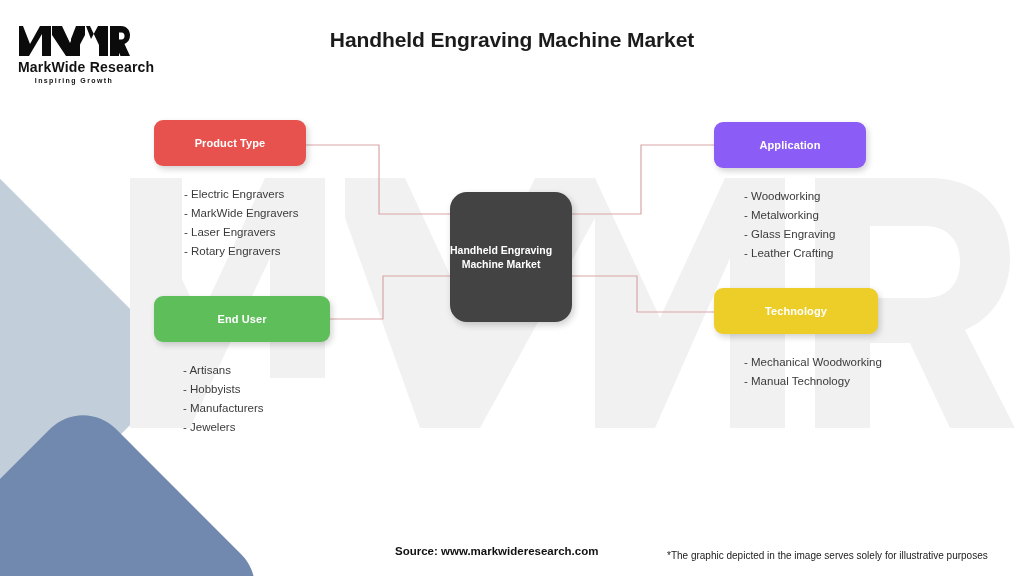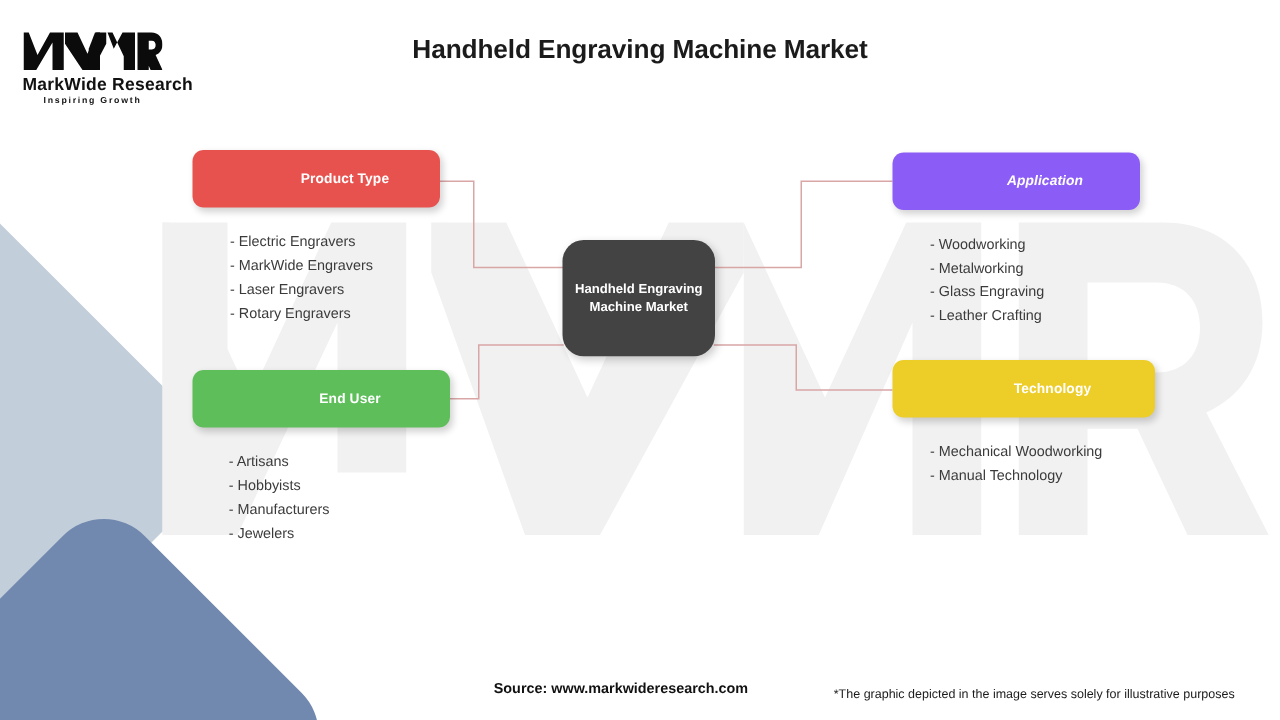--- a/index.html
+++ b/index.html
@@ -103,27 +103,27 @@
     width: 1024px; height: 576px;
     pointer-events: none;
   }
 
   
   #hub {
     position: absolute;
     left: 450px;
     top: 192px;
     width: 122px;
-    height: 93px;
+    height: 130px;
     background: #434343;
     border-radius: 17px;
     box-shadow: 2px 3px 7px rgba(0,0,0,0.20);
     display: flex;
     align-items: center;
-    justify-content: center;
+    justify-content: flex-start;
   }
   #hub-label {
     color: #ffffff;
     font-size: 10.5px;
     font-weight: bold;
     line-height: 1.35;
     text-align: center;
     white-space: pre-line;
   }
 
@@ -132,41 +132,40 @@
   .pill {
     border-radius: 9px;
     box-shadow: 2px 3px 6px rgba(0,0,0,0.18);
     display: flex;
     align-items: center;
     justify-content: center;
     color: #ffffff;
     font-size: 11px;
     font-weight: bold;
     letter-spacing: 0.1px;
-    padding-left: 46px;
   }
   .items {
     margin-top: 19px;
     font-size: 11.5px;
     color: #3b3b3b;
     line-height: 1.64;
     font-weight: normal;
   }
   .item { white-space: nowrap; }
 
   #branch-product { left: 154px; top: 120px; }
   #branch-product .pill { width: 152px; height: 46px; background: #e8524e; }
   #branch-product .items { padding-left: 30px; }
 
   #branch-enduser { left: 154px; top: 296px; }
-  #branch-enduser .pill { width: 160px; height: 46px; background: #5dbe5a; }
+  #branch-enduser .pill { width: 176px; height: 46px; background: #5dbe5a; }
   #branch-enduser .items { padding-left: 29px; }
 
   #branch-application { left: 714px; top: 122px; }
-  #branch-application .pill { width: 152px; height: 46px; background: #8b5cf6; font-style: italic; }
+  #branch-application .pill { width: 152px; height: 46px; background: #8b5cf6; }
   #branch-application .items { padding-left: 30px; }
 
   #branch-technology { left: 714px; top: 288px; }
   #branch-technology .pill { width: 164px; height: 46px; background: #edcd28; }
   #branch-technology .items { padding-left: 30px; }
 
   
   #source {
     position: absolute;
     left: 395px;

